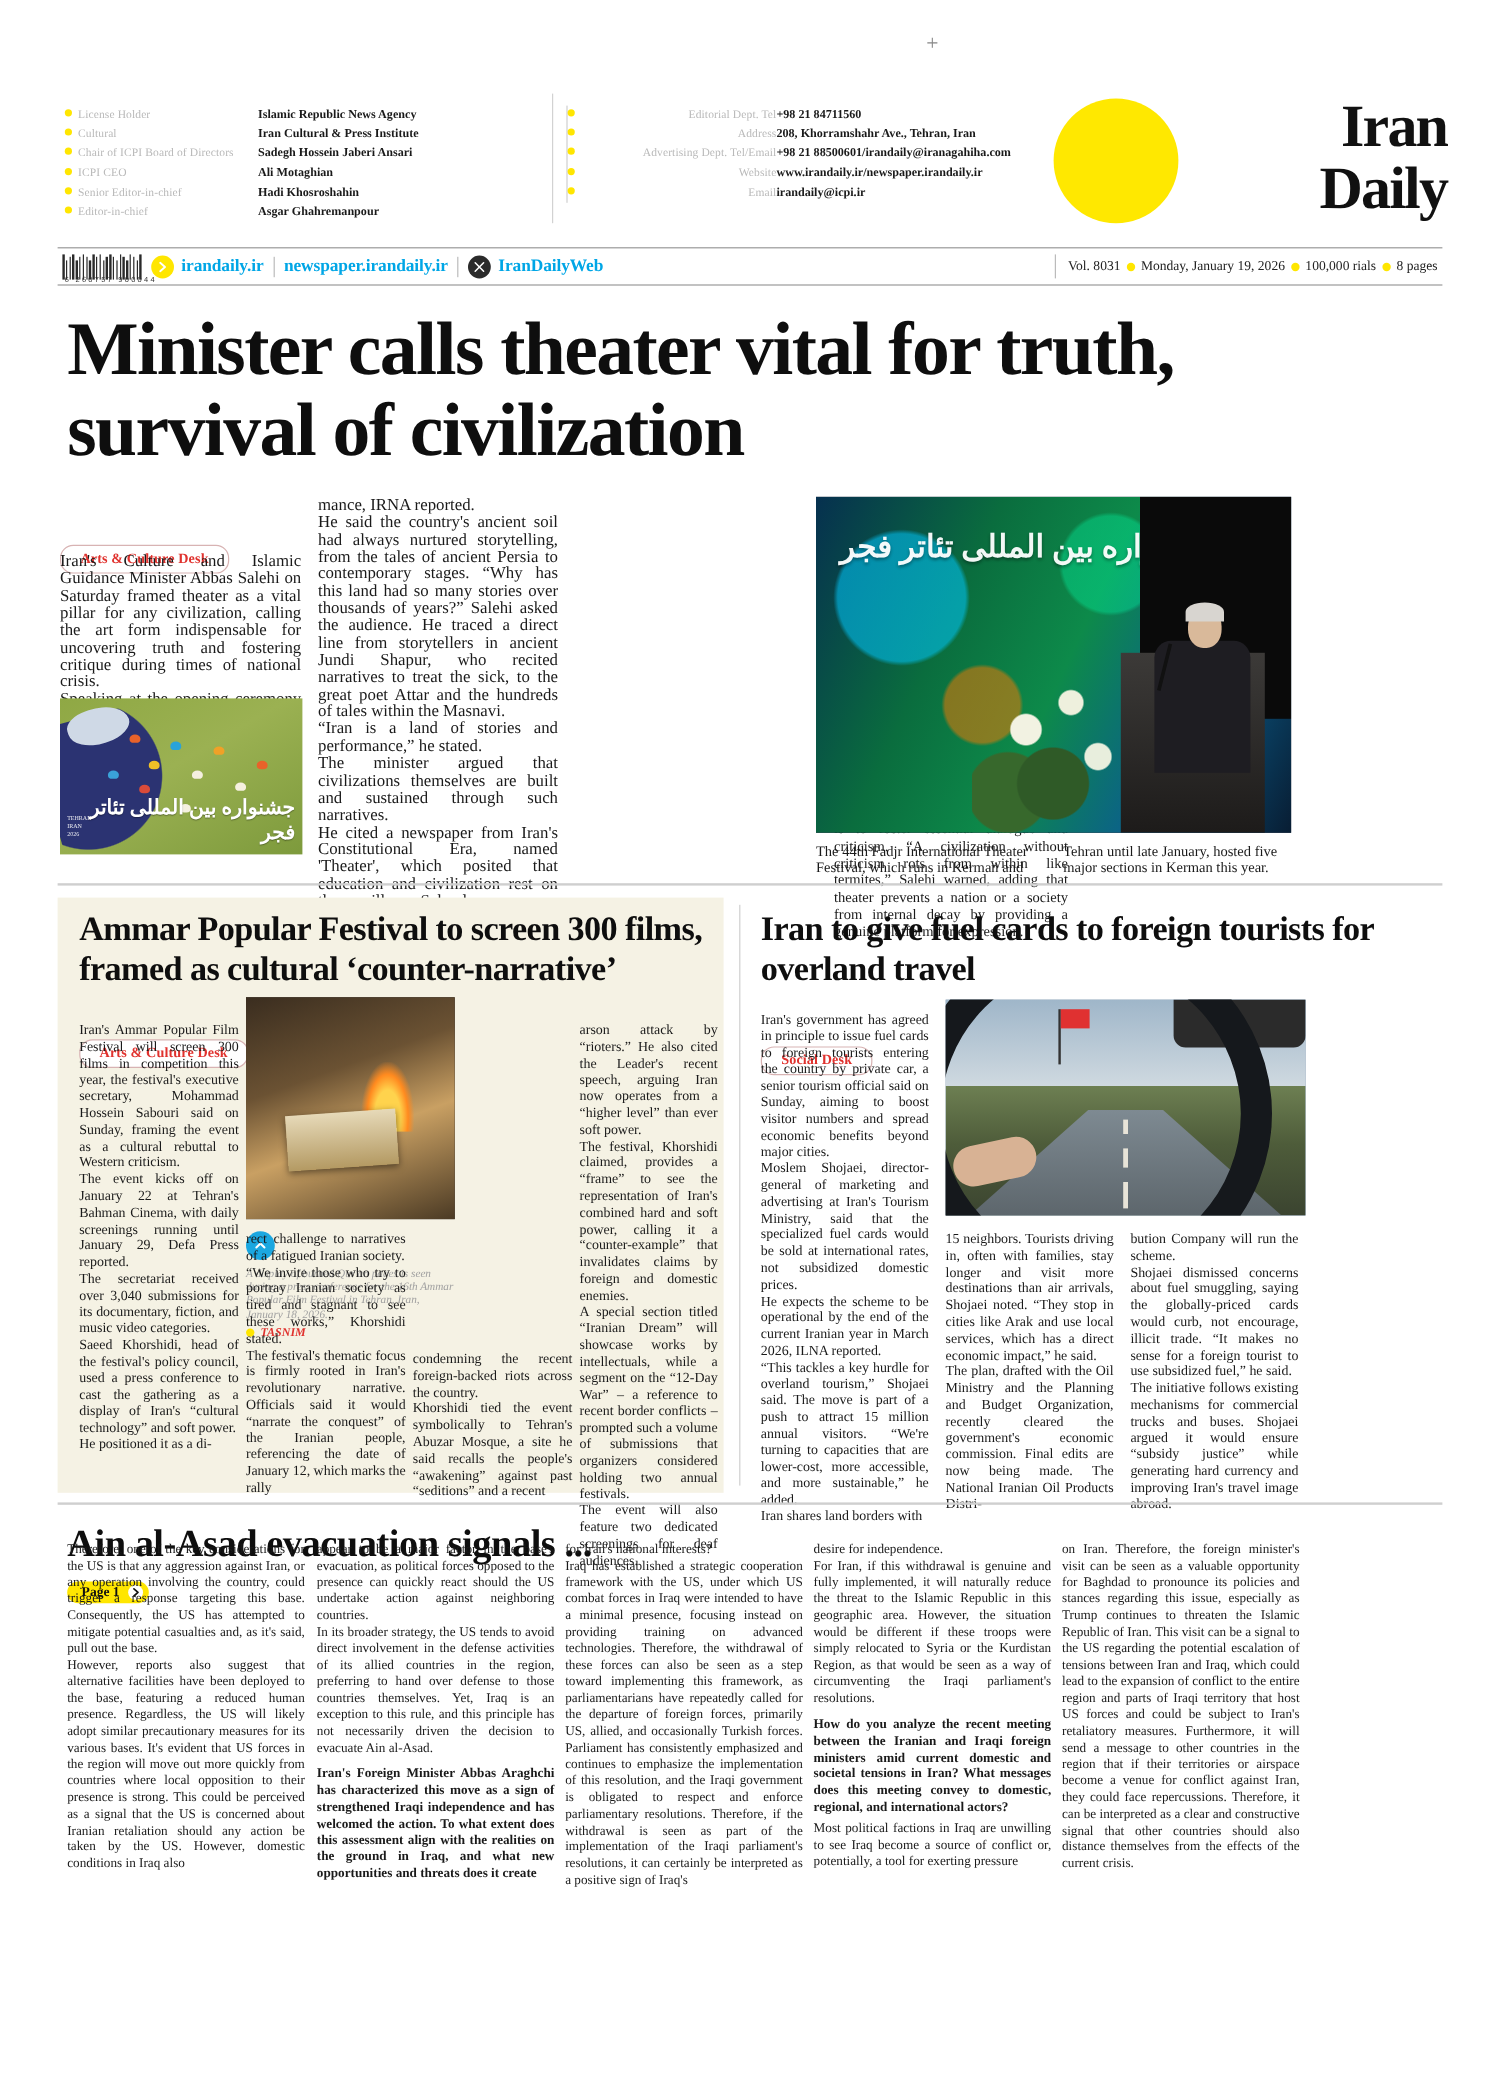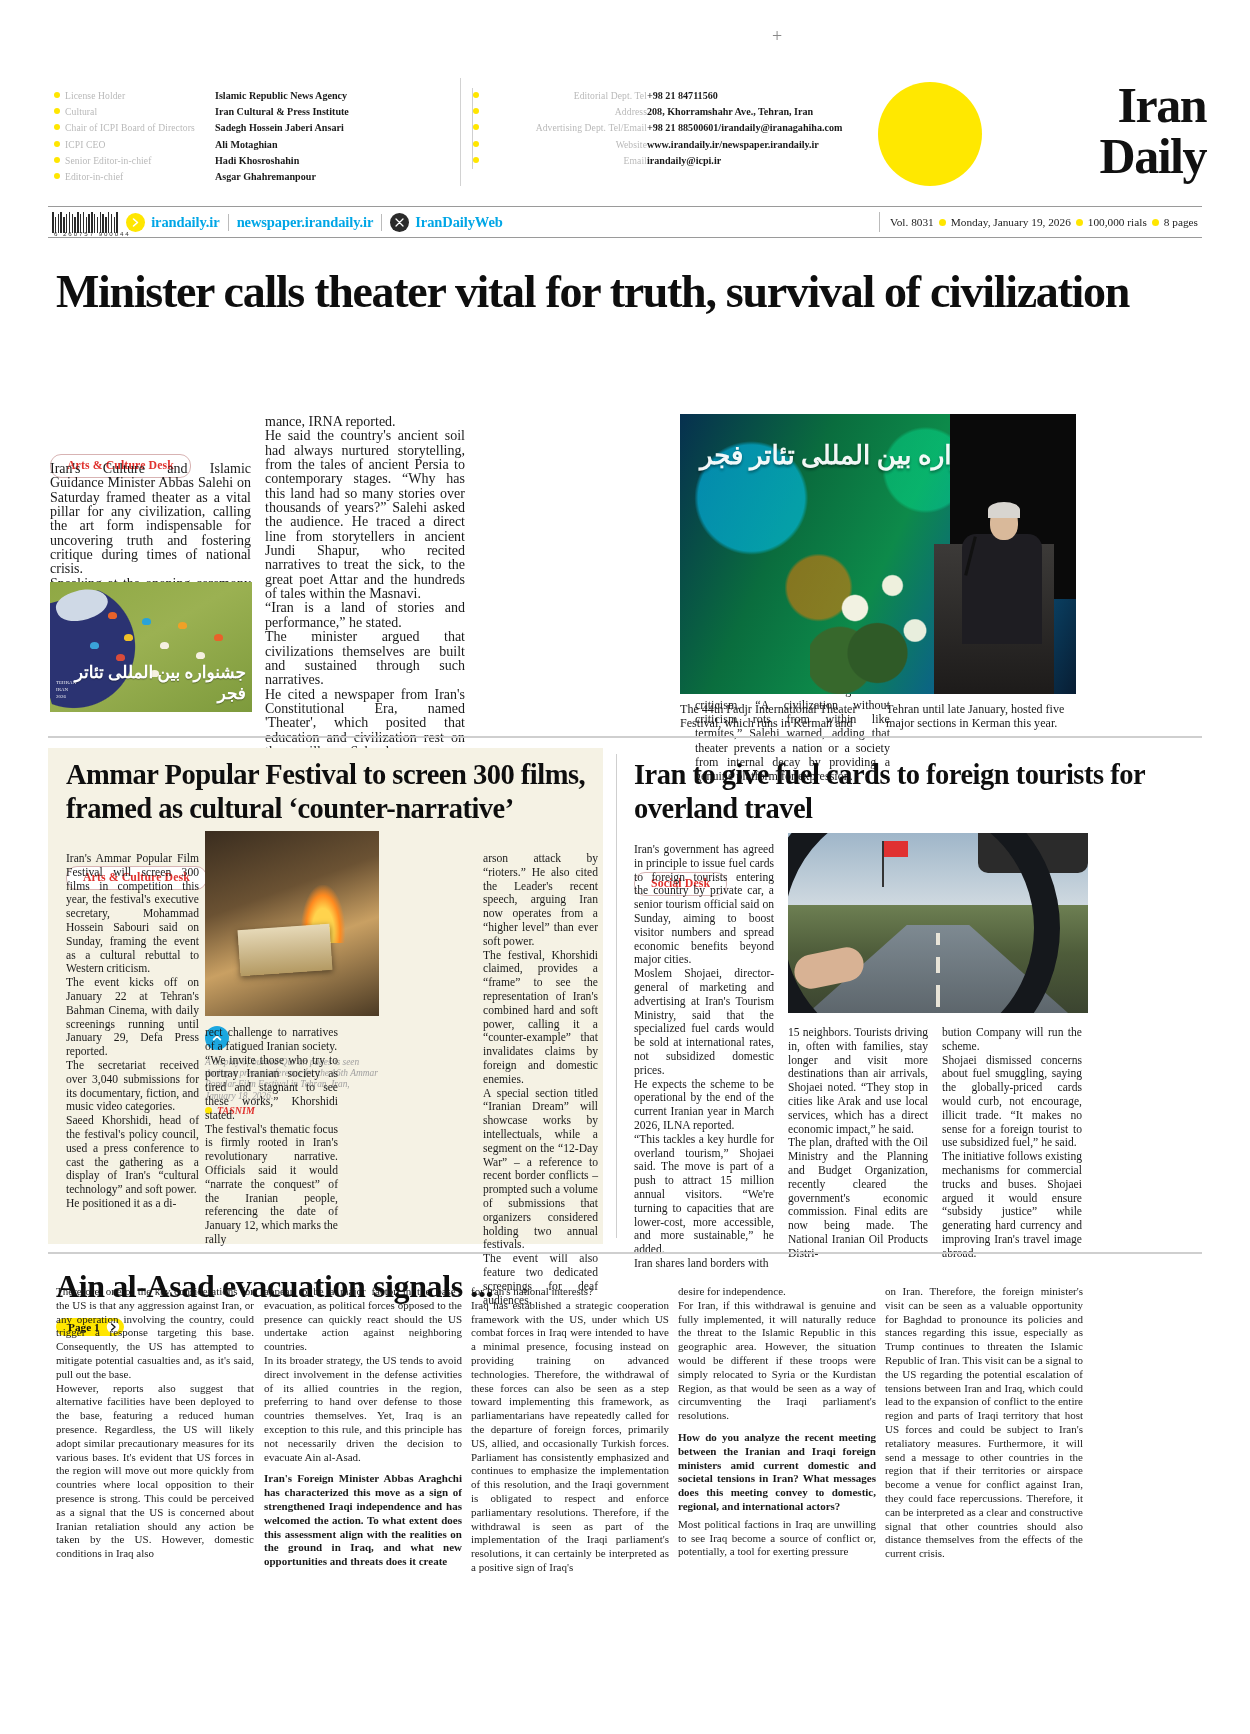--- a/index.html
+++ b/index.html
@@ -192,21 +192,21 @@
     margin: 0 5px;
   }
 
   
   .main-headline {
     position: absolute;
     left: 56px; top: 258px;
     width: 1140px;
     font-family: "Liberation Serif", serif;
     font-weight: bold;
-    font-size: 46px;
+    font-size: 63px;
     line-height: 67px;
     letter-spacing: -1.3px;
     color: #0e0e0e;
   }
 
   
   .lead-area {
     position: absolute;
     left: 50px; top: 410px;
     width: 1152px;
@@ -802,20 +802,22 @@
       <div>A display of burned Qur'an pages is seen during a press conference for the 16th Ammar Popular Film Festival in Tehran, Iran, January 18, 2026.</div>
       <div class="credit tasnim">
         <span class="ybul"></span>
         <span>TASNIM</span>
       </div>
     </div>
 
     <div class="mm-col" style="left:157px;top:278px;width:133px;white-space:pre-line;">rect challenge to narratives of a fatigued Iranian society.
 “We invite those who try to portray Iranian society as tired and stagnant to see these works,” Khorshidi stated.
 The festival's thematic focus is firmly rooted in Iran's revolutionary narrative. Officials said it would “narrate the conquest” of the Iranian people, referencing the date of January 12, which marks the rally</div>
+    <div class="mm-col" style="left:296px;top:378px;width:133px;white-space:pre-line;">condemning the recent foreign-backed riots across the country.
+Khorshidi tied the event symbolically to Tehran's Abuzar Mosque, a site he said recalls the people's “awakening” against past “seditions” and a recent</div>
     <div class="mm-col" style="left:435px;top:104px;width:115px;white-space:pre-line;">arson attack by “rioters.” He also cited the Leader's recent speech, arguing Iran now operates from a “higher level” than ever soft power.
 The festival, Khorshidi claimed, provides a “frame” to see the representation of Iran's combined hard and soft power, calling it a “counter-example” that invalidates claims by foreign and domestic enemies.
 A special section titled “Iranian Dream” will showcase works by intellectuals, while a segment on the “12-Day War” – a reference to recent border conflicts – prompted such a volume of submissions that organizers considered holding two annual festivals.
 The event will also feature two dedicated screenings for deaf audiences.</div>
 
     <div style="position:absolute;left:586px;top:10px;width:570px;">
       <div class="sub-headline">Iran to give fuel cards to foreign tourists for overland travel</div>
     </div>
 
     <div style="position:absolute;left:586px;top:84px;">

